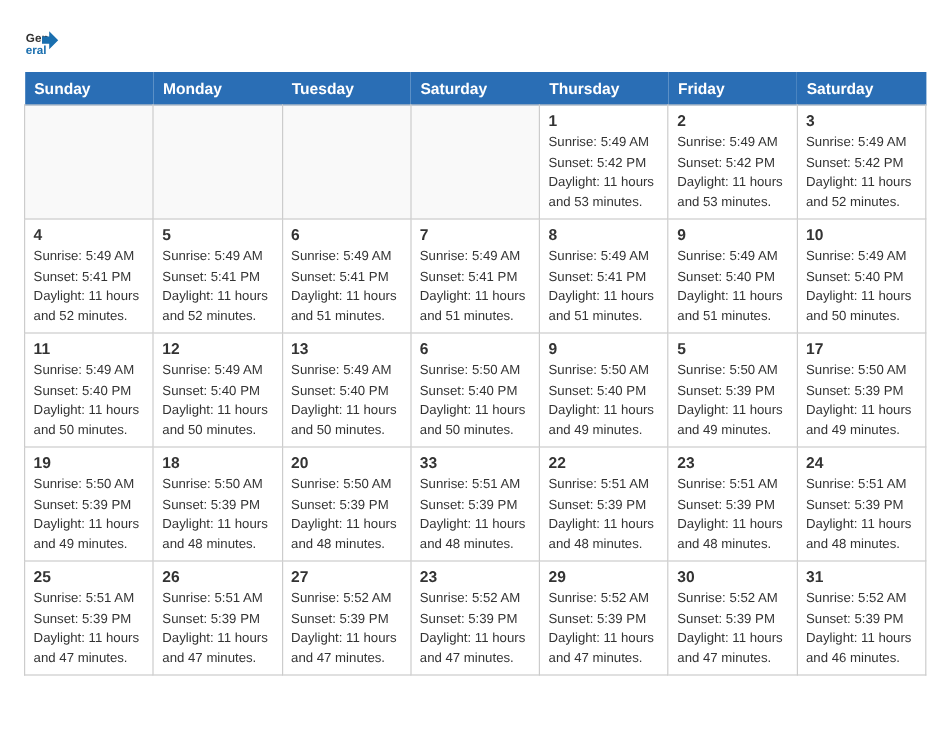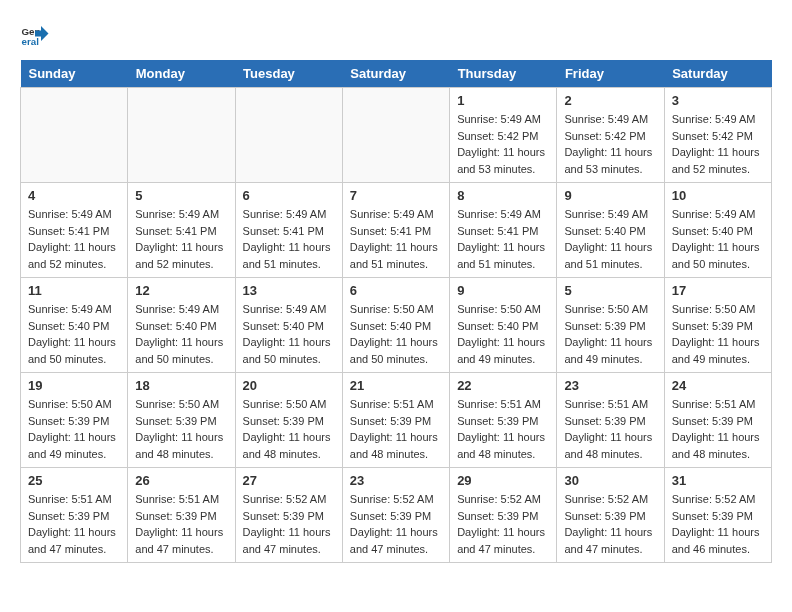--- a/index.html
+++ b/index.html
@@ -254,21 +254,21 @@
 and 48 minutes.</div>
         </td>
         <td>
           <span class="day-number">20</span>
           <div class="day-detail" style="white-space: pre-line;">Sunrise: 5:50 AM
 Sunset: 5:39 PM
 Daylight: 11 hours
 and 48 minutes.</div>
         </td>
         <td>
-          <span class="day-number">21</span>
+          <span class="day-number">33</span>
           <div class="day-detail" style="white-space: pre-line;">Sunrise: 5:51 AM
 Sunset: 5:39 PM
 Daylight: 11 hours
 and 48 minutes.</div>
         </td>
         <td>
           <span class="day-number">22</span>
           <div class="day-detail" style="white-space: pre-line;">Sunrise: 5:51 AM
 Sunset: 5:39 PM
 Daylight: 11 hours

